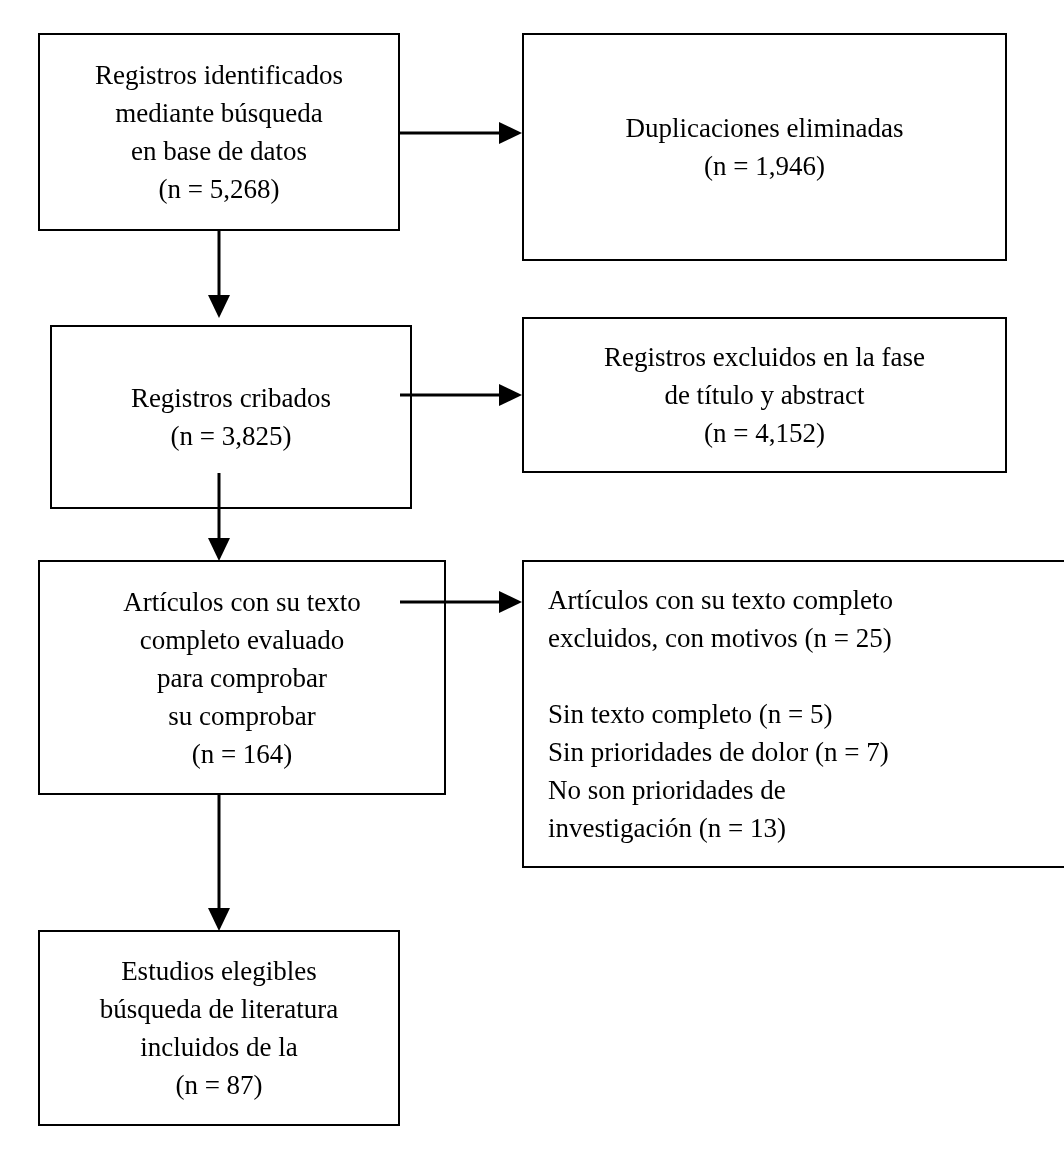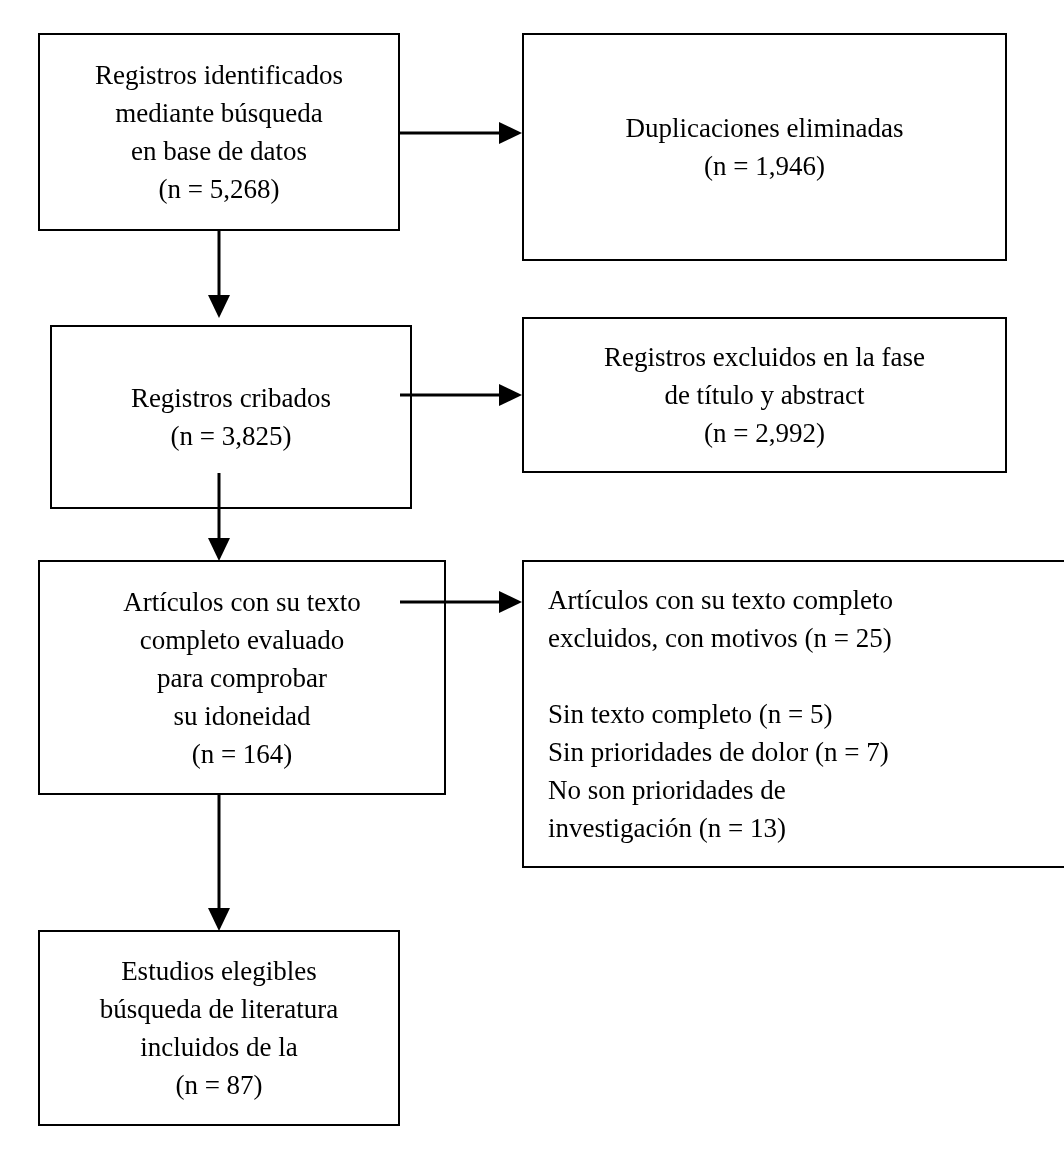--- a/index.html
+++ b/index.html
@@ -88,30 +88,30 @@
     <div class="lines">
       <span class="ln">Registros cribados</span>
       <span class="ln">(n = 3,825)</span>
     </div>
   </div>
 
   <div class="node" id="box-excluded-title">
     <div class="lines">
       <span class="ln">Registros excluidos en la fase</span>
       <span class="ln">de título y abstract</span>
-      <span class="ln">(n = 2,992)</span>
+      <span class="ln">(n = 4,152)</span>
     </div>
   </div>
 
   <div class="node" id="box-fulltext">
     <div class="lines">
       <span class="ln">Artículos con su texto</span>
       <span class="ln">completo evaluado</span>
       <span class="ln">para comprobar</span>
-      <span class="ln">su idoneidad</span>
+      <span class="ln">su comprobar</span>
       <span class="ln">(n = 164)</span>
     </div>
   </div>
 
   <div class="node left-align" id="box-excluded-reasons">
     <div class="lines">
       <span class="ln">Artículos con su texto completo</span>
       <span class="ln">excluidos, con motivos (n = 25)</span>
       <span class="ln spacer">&nbsp;</span>
       <span class="ln">Sin texto completo (n = 5)</span>

